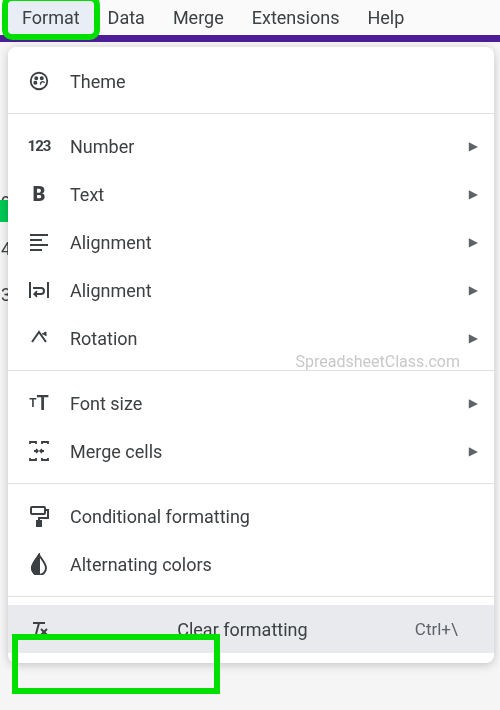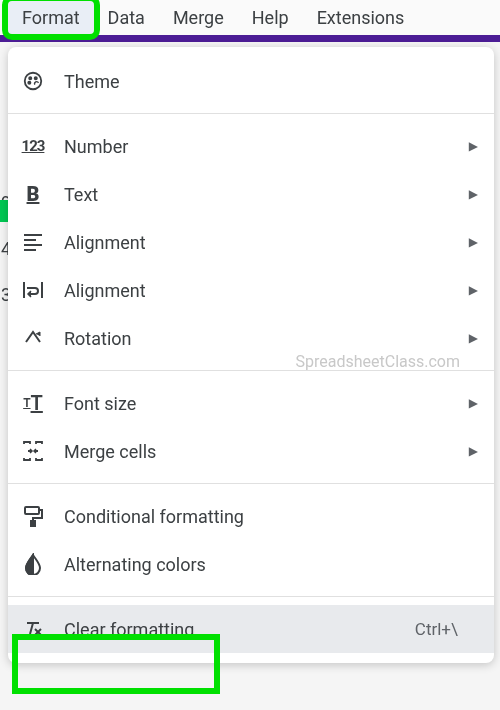--- a/index.html
+++ b/index.html
@@ -43,36 +43,36 @@
       width: 486px;
       background: #fff;
       border-radius: 8px;
       box-shadow: 0 2px 10px rgba(0,0,0,0.2);
       padding: 10px 0;
     }
     .menu-item {
       display: flex;
       align-items: center;
       height: 48px;
-      padding: 0 16px 0 12px;
+      padding: 0 16px 0 18px;
       cursor: pointer;
       position: relative;
     }
     .menu-item.highlighted {
       background: #e8eaed;
+      text-align: center;
     }
     .menu-icon {
       width: 26px;
       height: 26px;
       display: flex;
       align-items: center;
       justify-content: center;
       margin-right: 18px;
       flex-shrink: 0;
-      text-decoration: underline;
     }
     .menu-label {
       font-size: 18px;
       color: #3c4043;
       flex: 1;
     }
     .submenu-arrow {
       color: #5f6368;
       font-size: 12px;
     }
@@ -133,22 +133,22 @@
   <div></div>
   <div>4</div>
   <div>3</div>
 </div>
 <div class="green-edge"></div>
 
 <div class="menubar">
   <div class="menubar-item active highlight-green">Format</div>
   <div class="menubar-item">Data</div>
   <div class="menubar-item">Merge</div>
+  <div class="menubar-item">Extensions</div>
   <div class="menubar-item">Help</div>
-  <div class="menubar-item">Extensions</div>
 </div>
 
 <div class="dropdown">
 
   <div class="menu-item">
     <span class="menu-icon">
       <svg width="22" height="22" viewBox="0 0 24 24" fill="none" stroke="#3c4043" stroke-width="2">
           <circle cx="12" cy="12" r="9"></circle>
           <circle cx="9" cy="9" r="1.2" fill="#3c4043"></circle>
           <circle cx="15" cy="9" r="1.2" fill="#3c4043"></circle>

